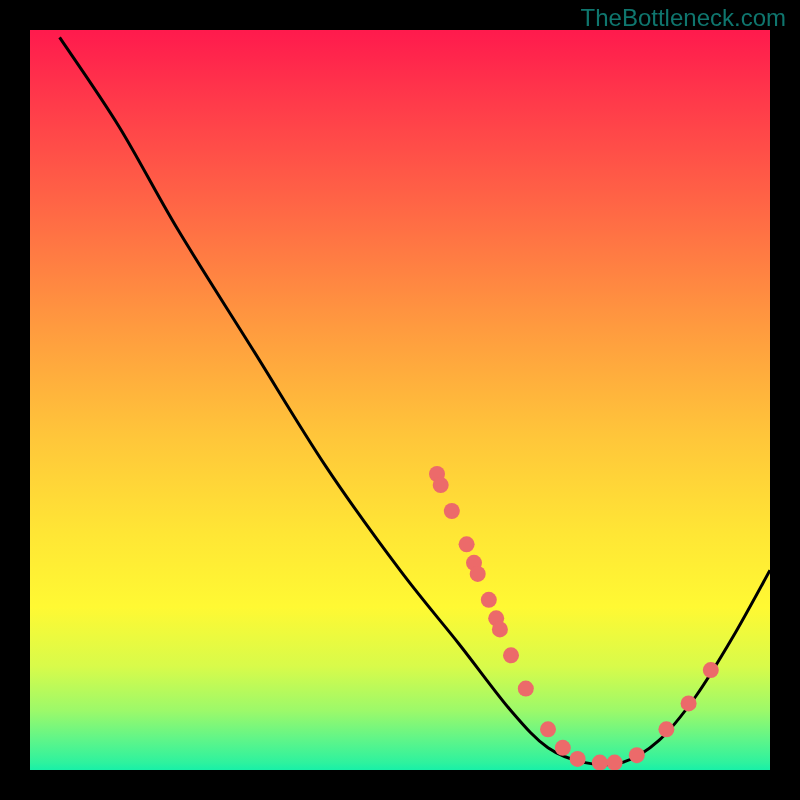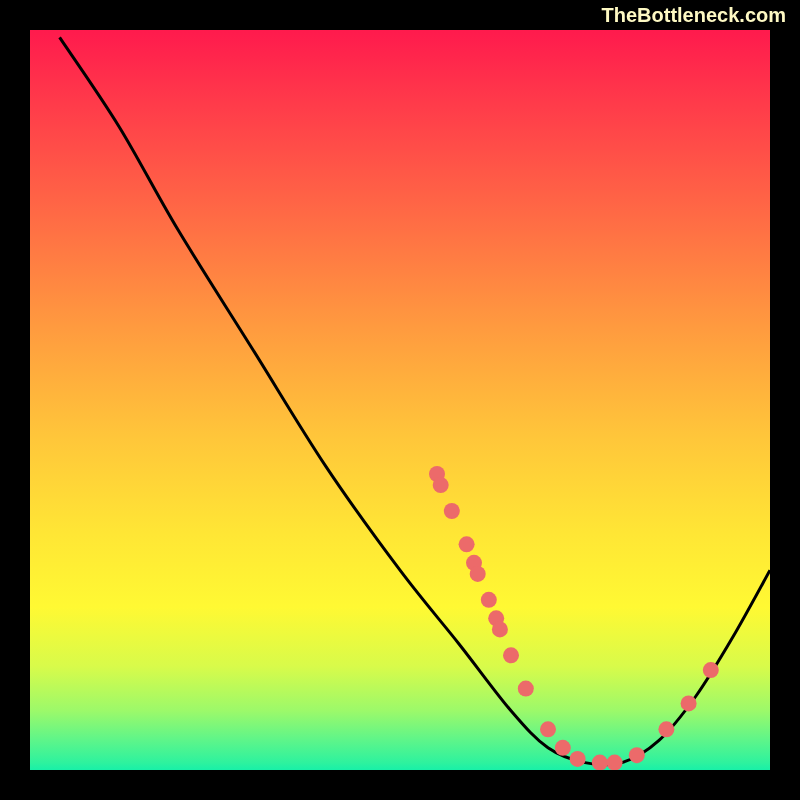--- a/index.html
+++ b/index.html
@@ -8,23 +8,23 @@
     width: 800px;
     height: 800px;
     background: #000;
     position: relative;
   }
   .watermark {
     position: absolute;
     top: 4px;
     right: 14px;
     font-family: Arial, Helvetica, sans-serif;
-    font-size: 20px;
-    font-weight: 700;
-    color: #fef9c3;
+    font-size: 24px;
+    font-weight: 400;
+    color: #0f766e;
     letter-spacing: 0px;
   }
   .plot {
     position: absolute;
     left: 30px;
     top: 30px;
     width: 740px;
     height: 740px;
     background: linear-gradient(to bottom,
       #ff1a4d 0%,

